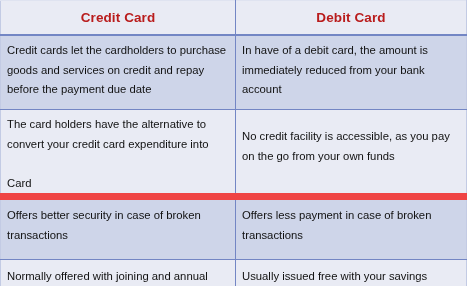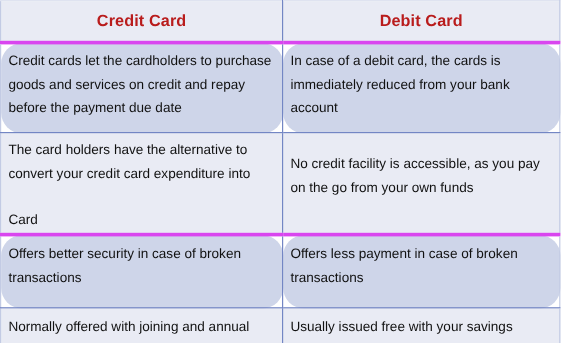--- a/index.html
+++ b/index.html
@@ -55,22 +55,22 @@
     border-left: 1px solid #c3cbe4;
     border-right: 1px solid #c3cbe4;
   }
   #comparison-table td.cell-left  { border-right: 1px solid #7386c4; }
   #comparison-table td.cell-right { border-left: 1px solid #7386c4; }
 
   
   tr.band-dark  td { background: #ced5e9; }
   tr.band-light td { background: #e9ebf4; }
 
-  tr.band-dark  td { border-top: 3px solid #d946ef; border-bottom: 1px solid #7386c4; border-radius: 17px; }
-  tr.band-light td { border-top: 1px solid #bcc5e0; border-bottom: 1px solid #ef4444; }
+  tr.band-dark  td { border-top: 1px solid #d946ef; border-bottom: 1px solid #7386c4; }
+  tr.band-light td { border-top: 1px solid #bcc5e0; border-bottom: 7px solid #ef4444; }
 
   tr#row-1 td { height: 68px; padding-top: 5px; }
   tr#row-2 td { height: 76px; }
   tr#row-3 td { height: 53px; padding-top: 6px; }
   tr#row-4 td { height: 54px; padding-top: 7px; }
 
   
   .vcenter { display: block; padding-top: 17px; }
   .gap-line { display: block; height: 19.5px; }
 
@@ -89,21 +89,21 @@
       <th class="cell-left">Credit Card</th>
       <th class="cell-right">Debit Card</th>
     </tr>
   </thead>
   <tbody>
     <tr id="row-1" class="band-dark">
       <td class="cell-left">
         <span class="cell-text">Credit cards let the cardholders to purchase goods and services on credit and repay before the payment due date</span>
       </td>
       <td class="cell-right">
-        <span class="cell-text">In case of a debit card, the cards is immediately reduced from your bank account</span>
+        <span class="cell-text">In have of a debit card, the amount is immediately reduced from your bank account</span>
       </td>
     </tr>
 
     <tr id="row-2" class="band-light">
       <td class="cell-left">
         <span class="cell-text" style="padding-top:5px;display:block;">The card holders have the alternative to convert your credit card expenditure into</span>
         <span class="gap-line"></span>
         <span class="cell-text">Card</span>
       </td>
       <td class="cell-right">

